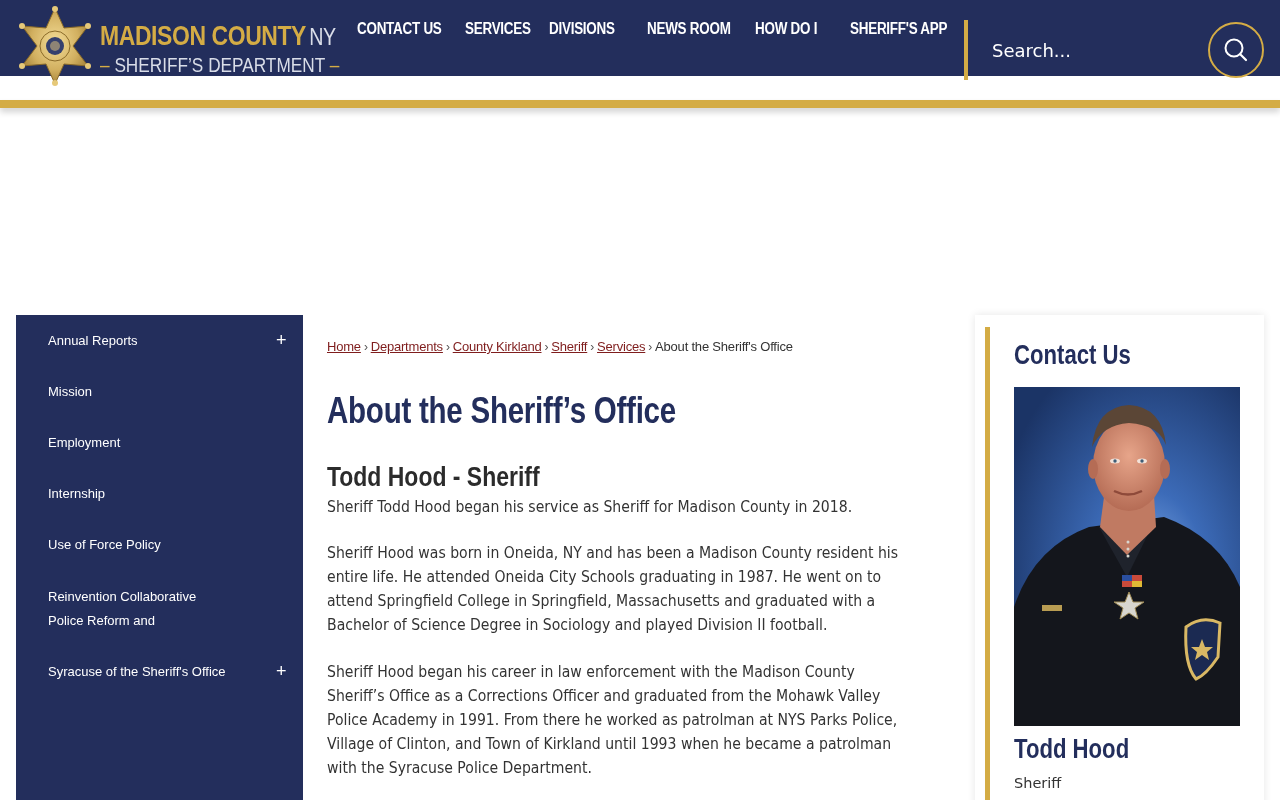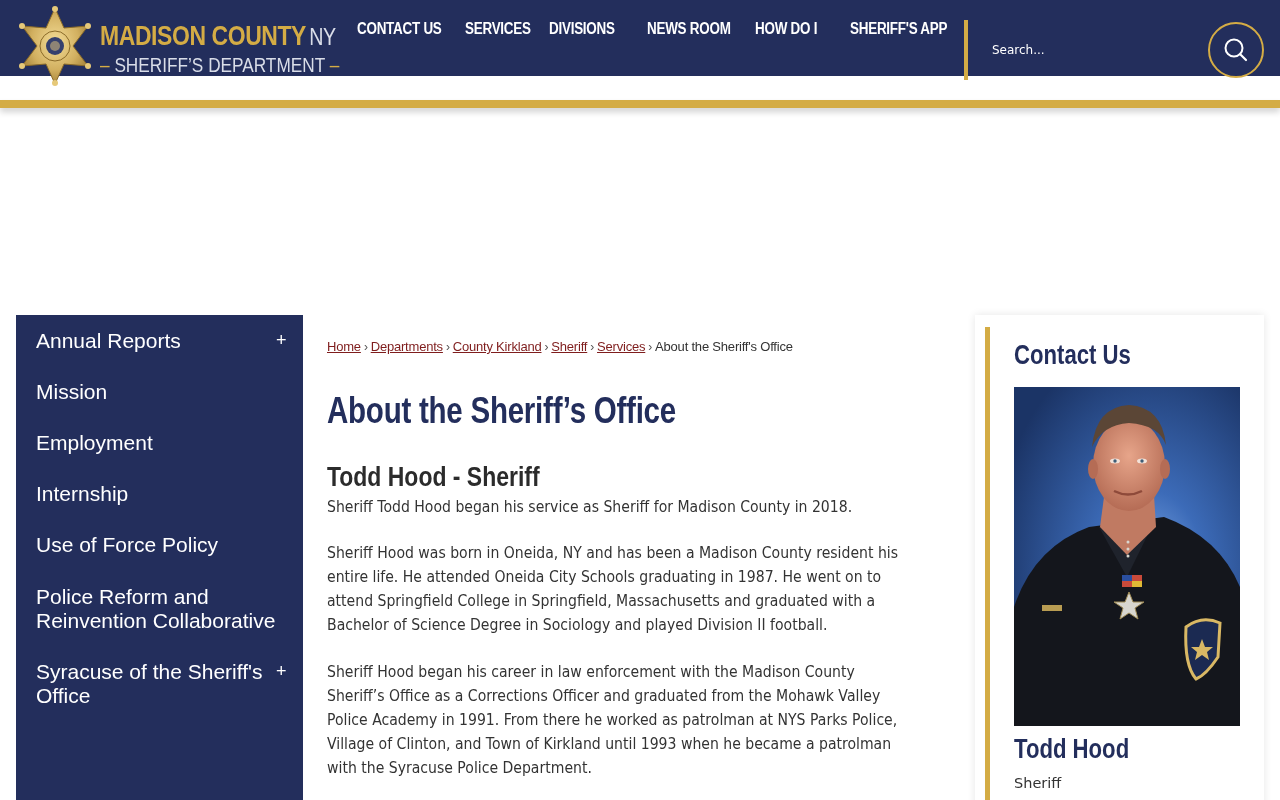--- a/index.html
+++ b/index.html
@@ -36,37 +36,37 @@
       position: absolute; top: 20px; color: #ffffff;
       font-family: "Liberation Sans", sans-serif; font-weight: bold; font-size: 16px;
       letter-spacing: -0.3px; white-space: nowrap; cursor: pointer;
       transform: scaleX(0.84); transform-origin: left center;
     }
 
     .search-divider { position: absolute; left: 964px; top: 20px; width: 4px; height: 60px; background: #d4ac45; }
     .search-input {
       position: absolute; left: 980px; top: 30px; width: 200px; height: 40px;
       background: transparent; border: none; outline: none;
-      font-family: "DejaVu Sans", sans-serif; font-size: 12px; color: #ffffff;
+      font-family: "DejaVu Sans", sans-serif; font-size: 18px; color: #ffffff;
       padding-left: 12px;
     }
     .search-input::placeholder { color: #ffffff; opacity: 1; }
     .search-btn {
       position: absolute; left: 1208px; top: 22px; width: 56px; height: 56px;
       border: 2px solid #d4ac45; border-radius: 50%; background: transparent;
       display: flex; align-items: center; justify-content: center; cursor: pointer;
     }
 
     
     .sidebar {
       position: absolute; left: 16px; top: 315px; width: 287px; height: 485px;
       background: #232e5c;
     }
     .side-item {
-      position: absolute; left: 20px; color: #ffffff; font-size: 21px;
+      position: absolute; left: 32px; color: #ffffff; font-size: 13px;
       font-family: "Liberation Sans", sans-serif; line-height: 24px; cursor: pointer;
     }
     .side-plus {
       position: absolute; left: 260px; color: #ffffff; font-size: 18px; line-height: 20px;
       cursor: pointer;
     }
 
     
     .breadcrumb {
       position: absolute; left: 327px; top: 339px; font-size: 13px; color: #333333;
@@ -168,22 +168,22 @@
 <div class="sidebar">
   <div class="side-item" style="top:14px">Annual Reports</div>
   <div class="side-plus" style="top:15px">+</div>
 
   <div class="side-item" style="top:65px">Mission</div>
   <div class="side-item" style="top:116px">Employment</div>
   <div class="side-item" style="top:167px">Internship</div>
   <div class="side-item" style="top:218px">Use of Force Policy</div>
 
   <div class="side-item" style="top:270px">
+    <div>Reinvention Collaborative</div>
     <div>Police Reform and</div>
-    <div>Reinvention Collaborative</div>
   </div>
 
   <div class="side-item" style="top:345px">Syracuse of the Sheriff's Office</div>
   <div class="side-plus" style="top:346px">+</div>
 </div>
 
 <div class="breadcrumb">
   <a>Home</a><span class="sep">›</span><a>Departments</a><span class="sep">›</span><a>County Kirkland</a><span class="sep">›</span><a>Sheriff</a><span class="sep">›</span><a>Services</a><span class="sep">›</span><span>About the Sheriff's Office</span>
 </div>
 

